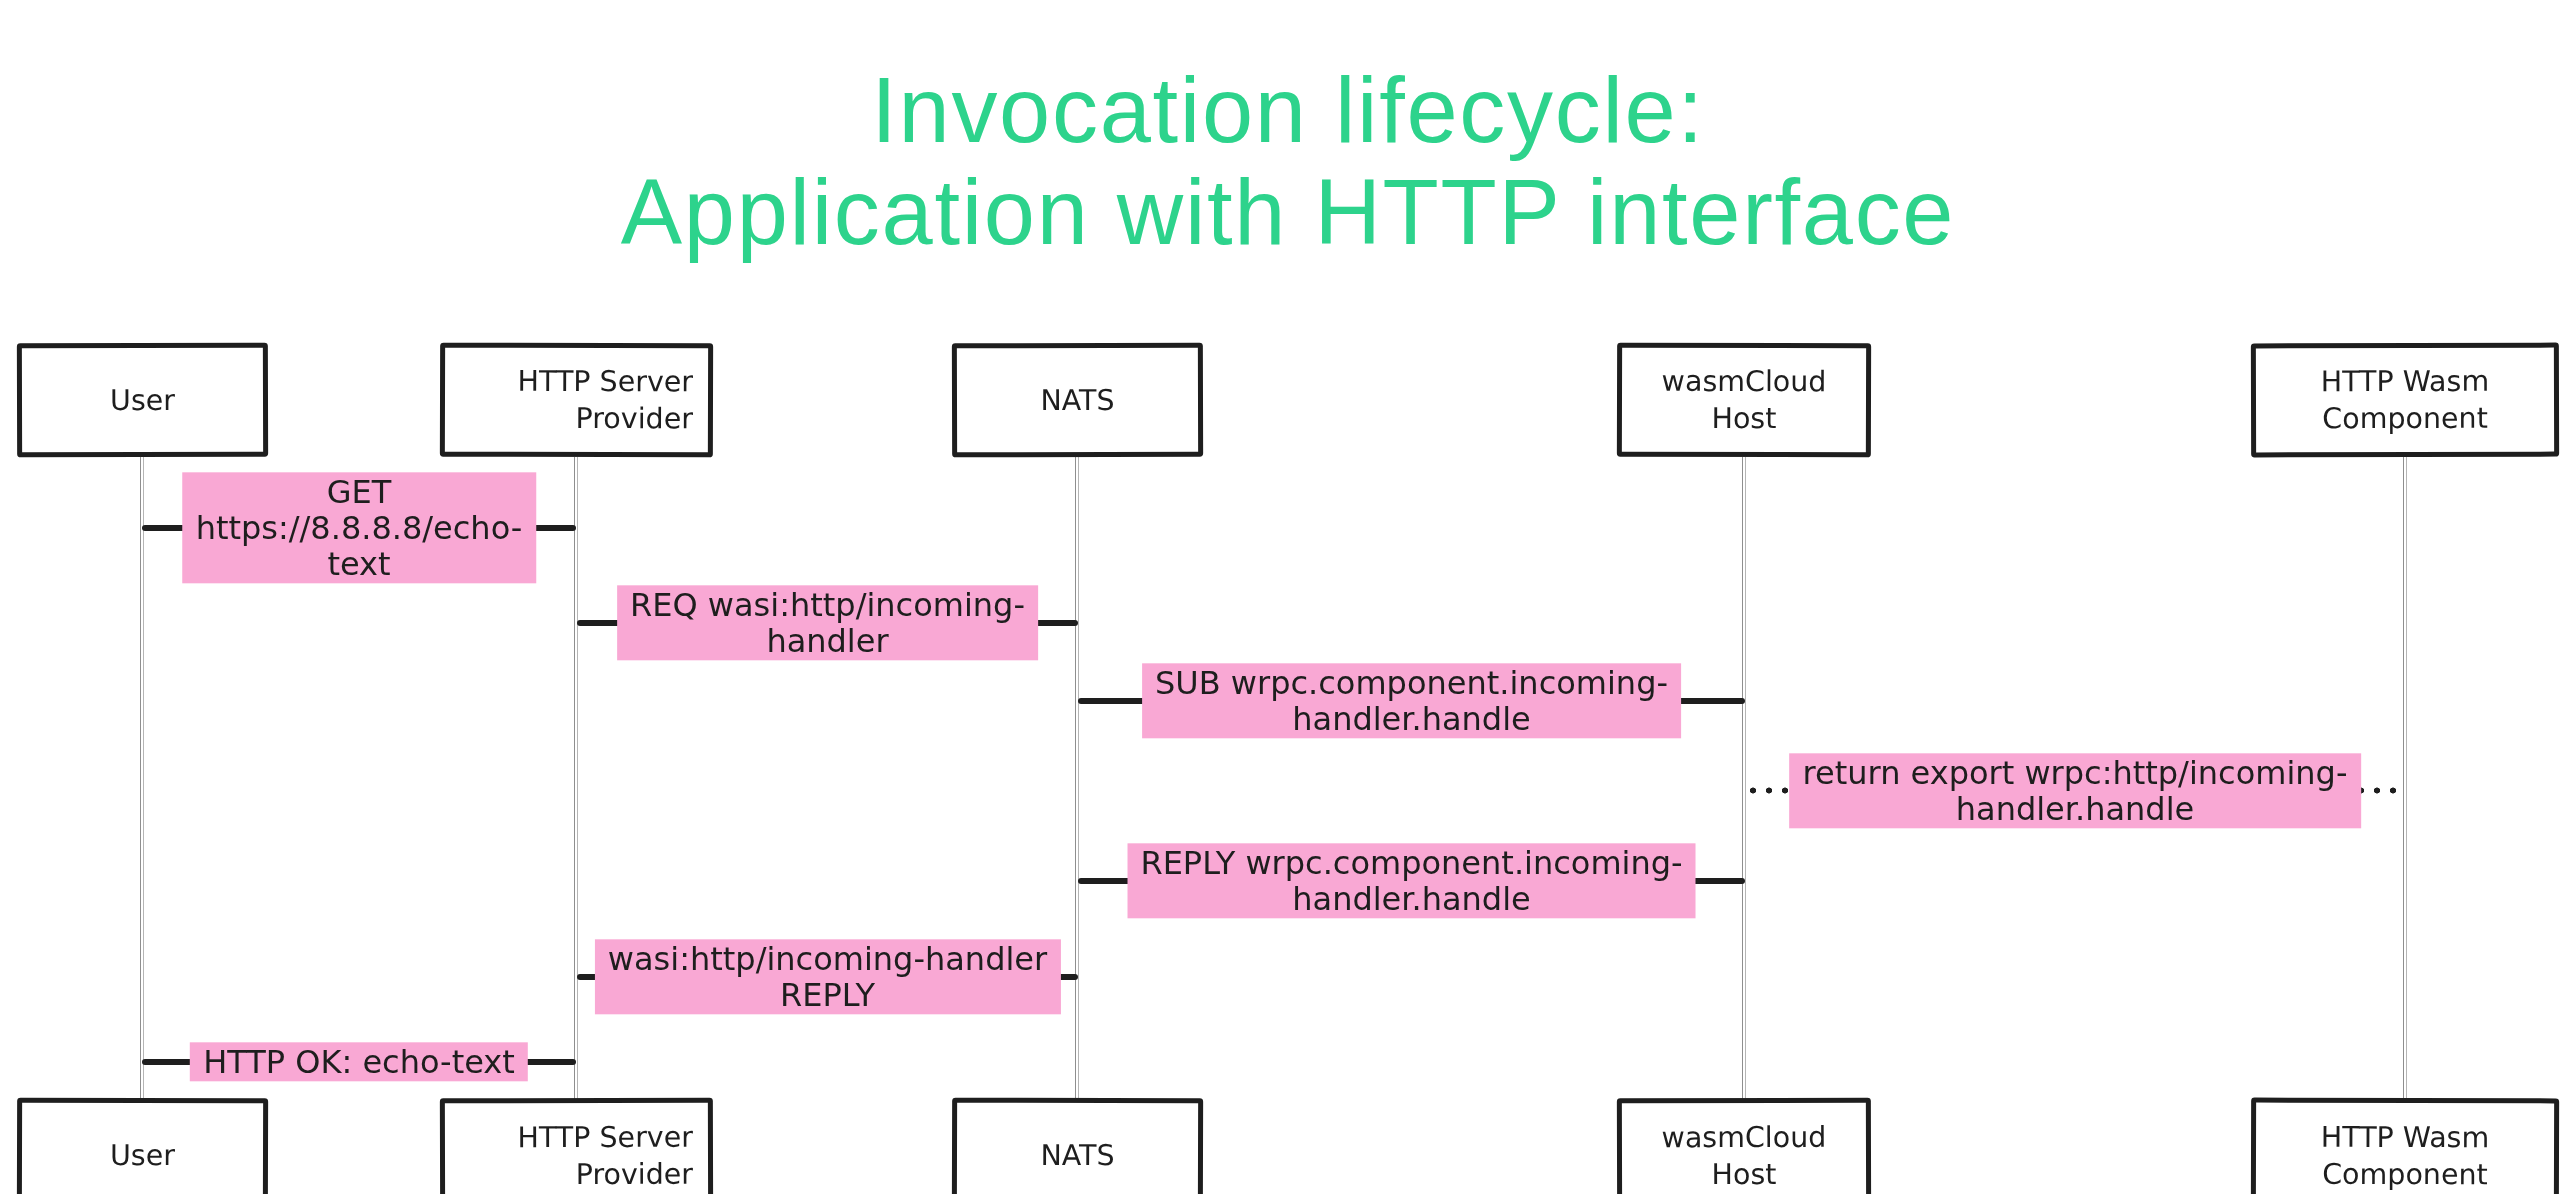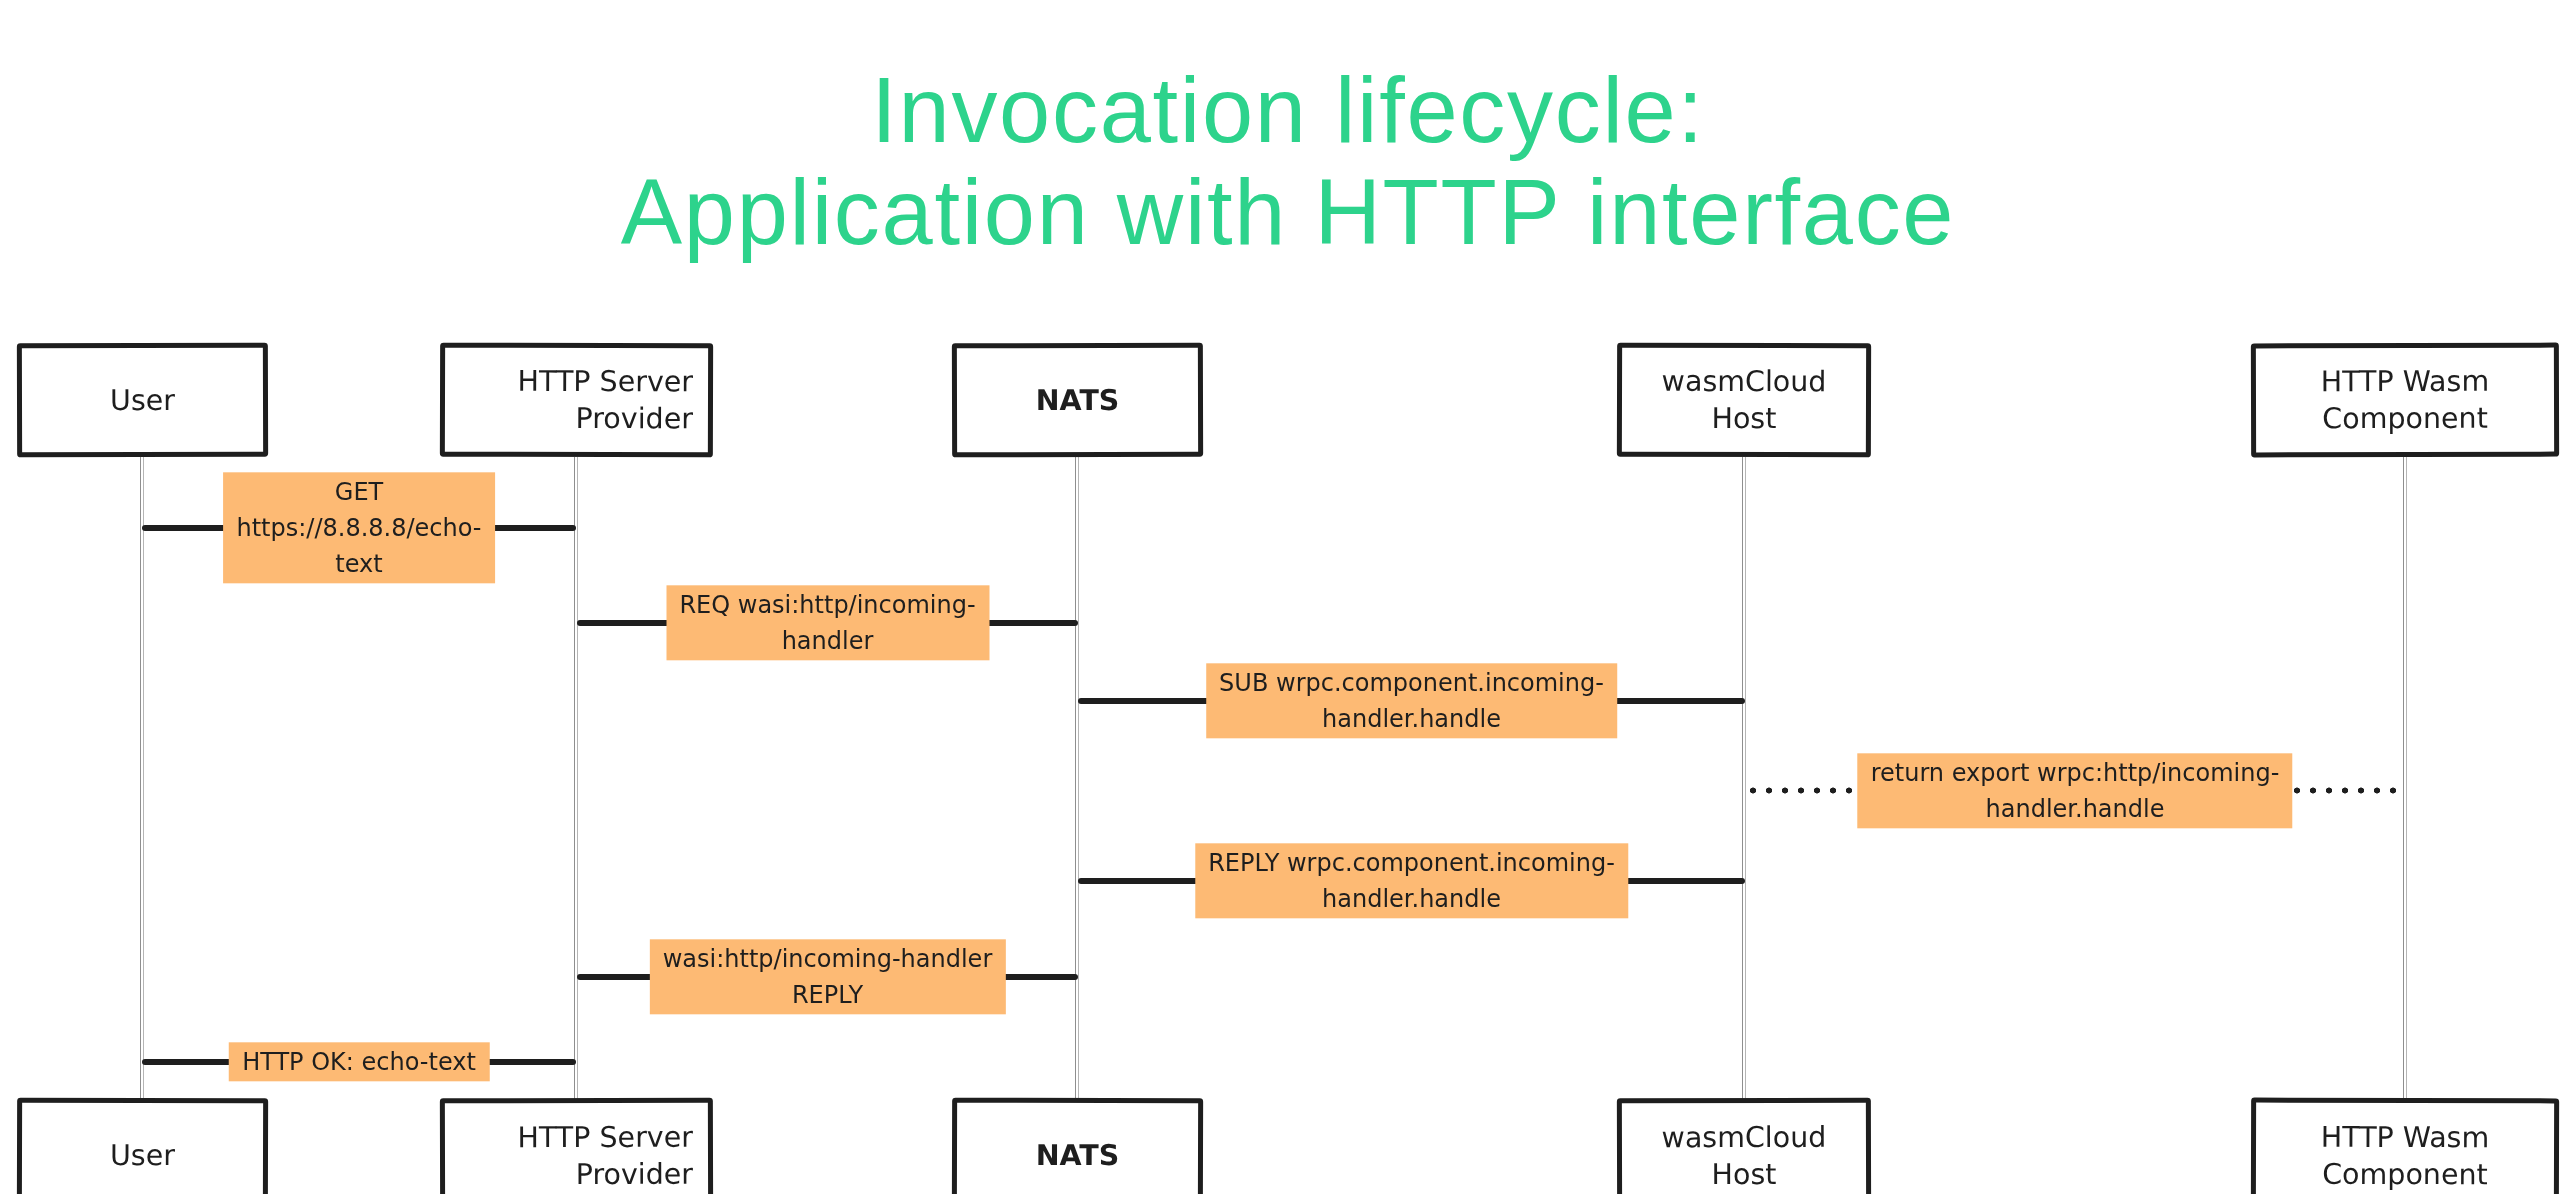--- a/index.html
+++ b/index.html
@@ -45,21 +45,21 @@
     font-size: 28.5px;
     line-height: 37px;
     color: #1e1e1e;
     padding: 0 15px;
     z-index: 3;
   }
   .row-top    { top: 313px; height: 114px; }
   .row-bottom { top: 1068px; height: 115px; }
   .a-user { left: 17px;   width: 251px; }
   .a-hsp  { left: 440px;  width: 273px; text-align: right; }
-  .a-nats { left: 952px; width: 251px; font-weight: bold; }
+  .a-nats { left: 952px; width: 251px; }
   .a-wch  { left: 1617px; width: 254px; }
   .a-hwc  { left: 2251px; width: 308px; }
   .tilt1 { transform: rotate(-0.15deg); }
   .tilt2 { transform: rotate(0.15deg); }
   
   .lifeline {
     position: absolute;
     top: 427px;
     height: 642px;
     width: 4.2px;
@@ -92,24 +92,24 @@
     background-image: radial-gradient(circle 3.4px at 50% 50%, #1e1e1e 90%, transparent 100%);
     background-size: 16px 7.5px;
     background-repeat: repeat-x;
     background-position: left center;
   }
   .mlabel {
     position: absolute;
     left: 50%;
     top: 0;
     transform: translate(-50%, -50%);
-    background: #fdba74;
+    background: #f9a8d4;
     padding: 1.7px 13.4px;
     text-align: center;
-    font-size: 24px;
+    font-size: 32px;
     line-height: 36px;
     color: #1e1e1e;
     white-space: nowrap;
   }
   .m1 { top: 498px;  left: 142px;  width: 434px; }
   .m2 { top: 593px;  left: 577px;  width: 501px; }
   .m3 { top: 671px;  left: 1078px; width: 667px; }
   .m4 { top: 761px;  left: 1745px; width: 660px; }
   .m5 { top: 851px; left: 1078px; width: 667px; }
   .m6 { top: 947px; left: 577px;  width: 501px; }

